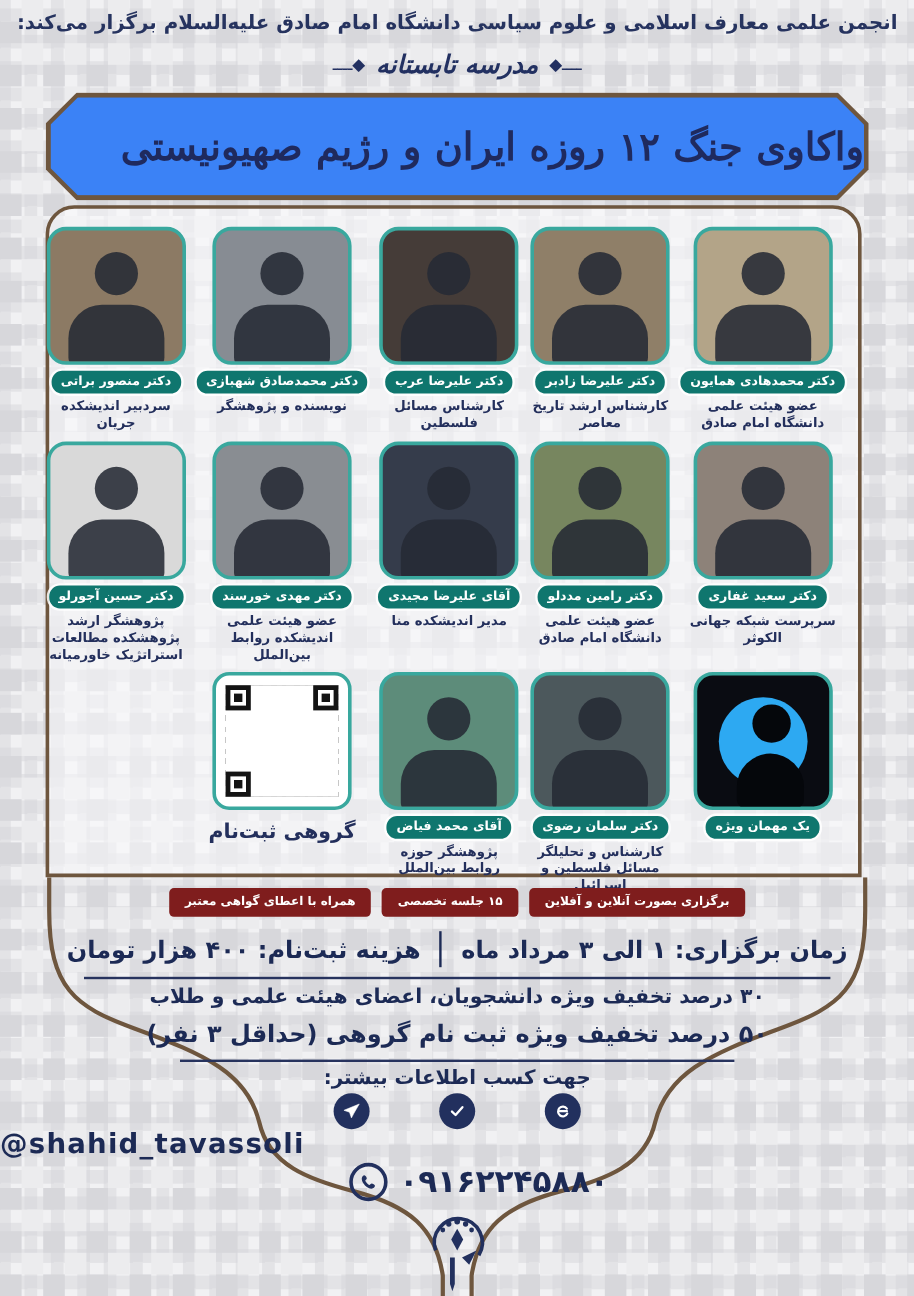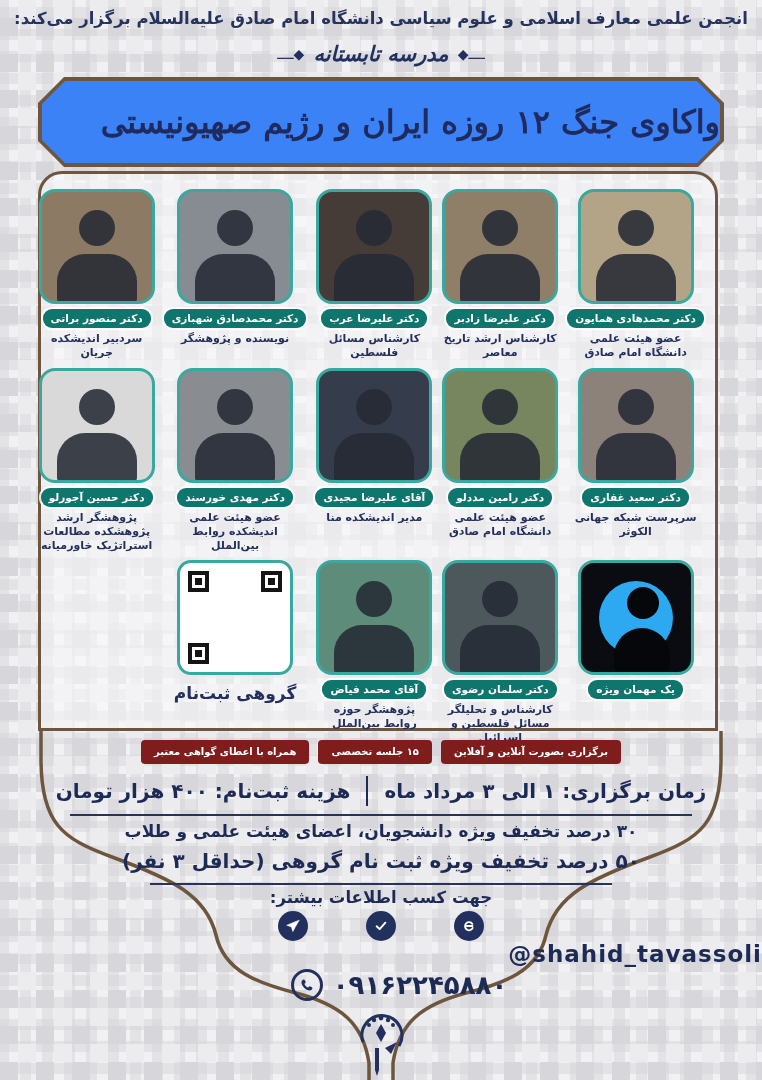--- a/index.html
+++ b/index.html
@@ -56,21 +56,21 @@
   .schedule-row{top:776px;left:50px;right:50px;display:flex;justify-content:center;align-items:center;gap:16px;direction:rtl;color:#1c2a55;font-size:20px;font-weight:bold;}
   .vdiv{width:2px;height:30px;background:#1c2a55;}
   .rule1{top:814px;left:70px;width:622px;height:2px;background:#27335e;}
   .disc1{top:821px;left:0;right:0;text-align:center;font-size:17px;font-weight:bold;color:#1c2a55;direction:rtl;}
   .disc2{top:849px;left:0;right:0;text-align:center;font-size:20px;font-weight:bold;color:#1c2a55;direction:rtl;letter-spacing:.5px;}
   .rule2{top:883px;left:150px;width:462px;height:2px;background:#27335e;}
   .moreinfo{top:888px;left:0;right:0;text-align:center;font-size:16.5px;font-weight:bold;color:#1c2a55;direction:rtl;}
   .icons-row{top:911px;left:0;right:0;display:flex;justify-content:center;gap:58px;}
   .soc{width:30px;height:30px;border-radius:50%;background:#22305e;display:flex;align-items:center;justify-content:center;}
   .soc svg{width:18px;height:18px;}
-  .handle{top:941px;left:0;right:0;text-align:right;font-size:23px;font-weight:bold;color:#1c2a55;direction:ltr;letter-spacing:1px;}
+  .handle{top:941px;left:0;right:0;text-align:left;font-size:23px;font-weight:bold;color:#1c2a55;direction:ltr;letter-spacing:1px;}
   .phone-row{top:969px;left:0;right:0;display:flex;justify-content:center;align-items:center;gap:10px;direction:ltr;padding-left:36px;}
   .phone-icon{width:32px;height:32px;border-radius:50%;border:3px solid #22305e;box-sizing:border-box;display:flex;align-items:center;justify-content:center;}
   .phone-icon svg{width:18px;height:18px;}
   .phone-num{font-size:26px;font-weight:bold;color:#1c2a55;}
   .arch{top:731px;left:0;width:762px;height:349px;pointer-events:none;}
   .logo{top:1008px;left:0;right:0;display:flex;justify-content:center;}
 </style>
 </head>
 <body>
 

